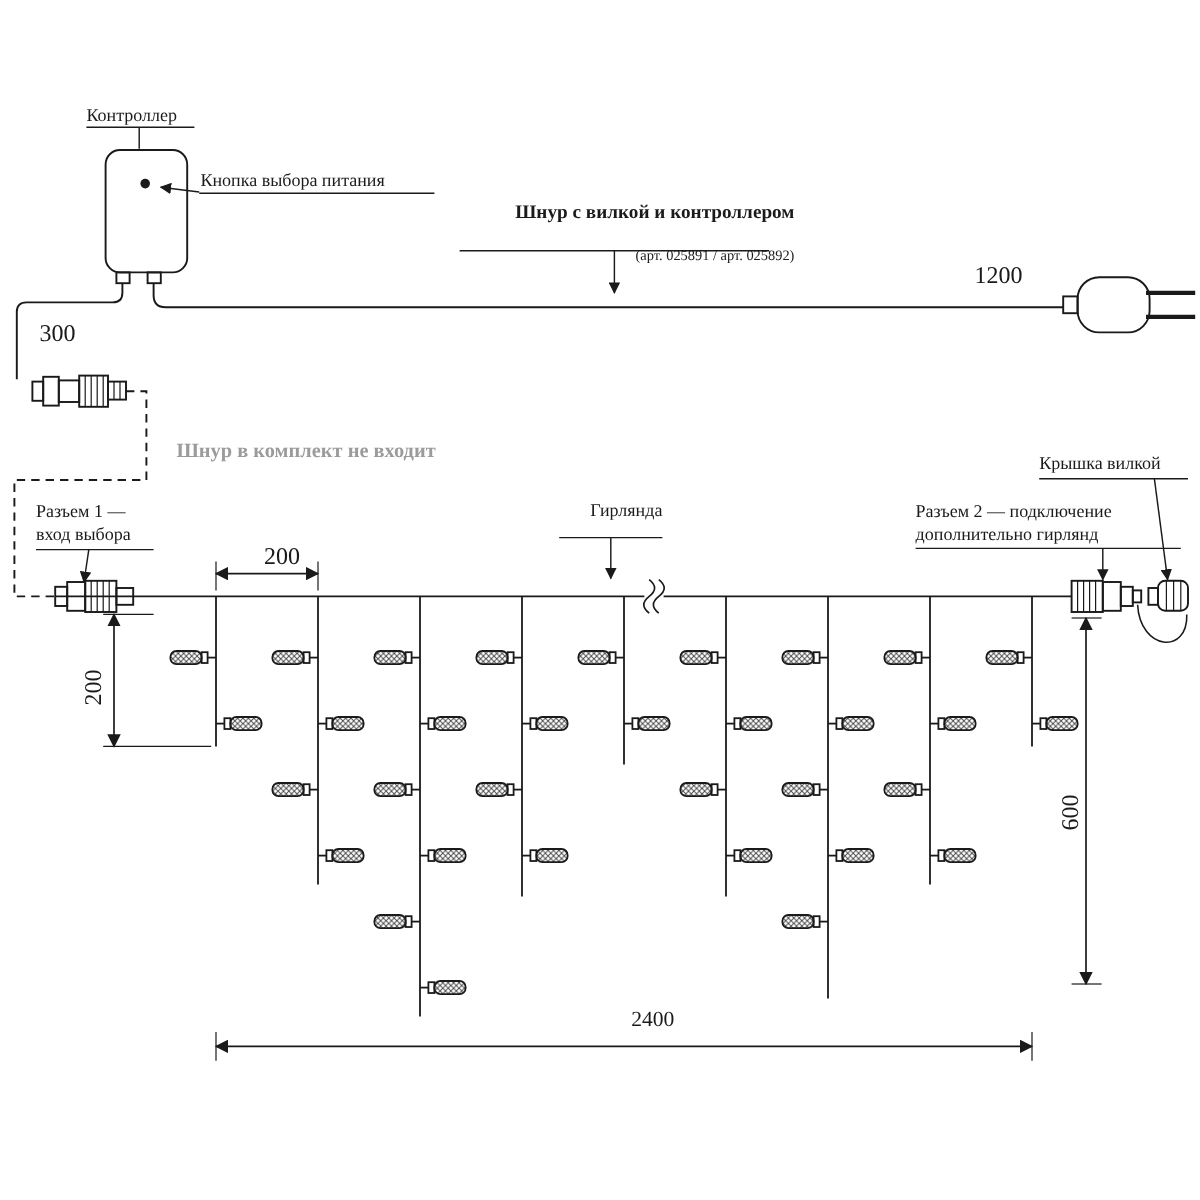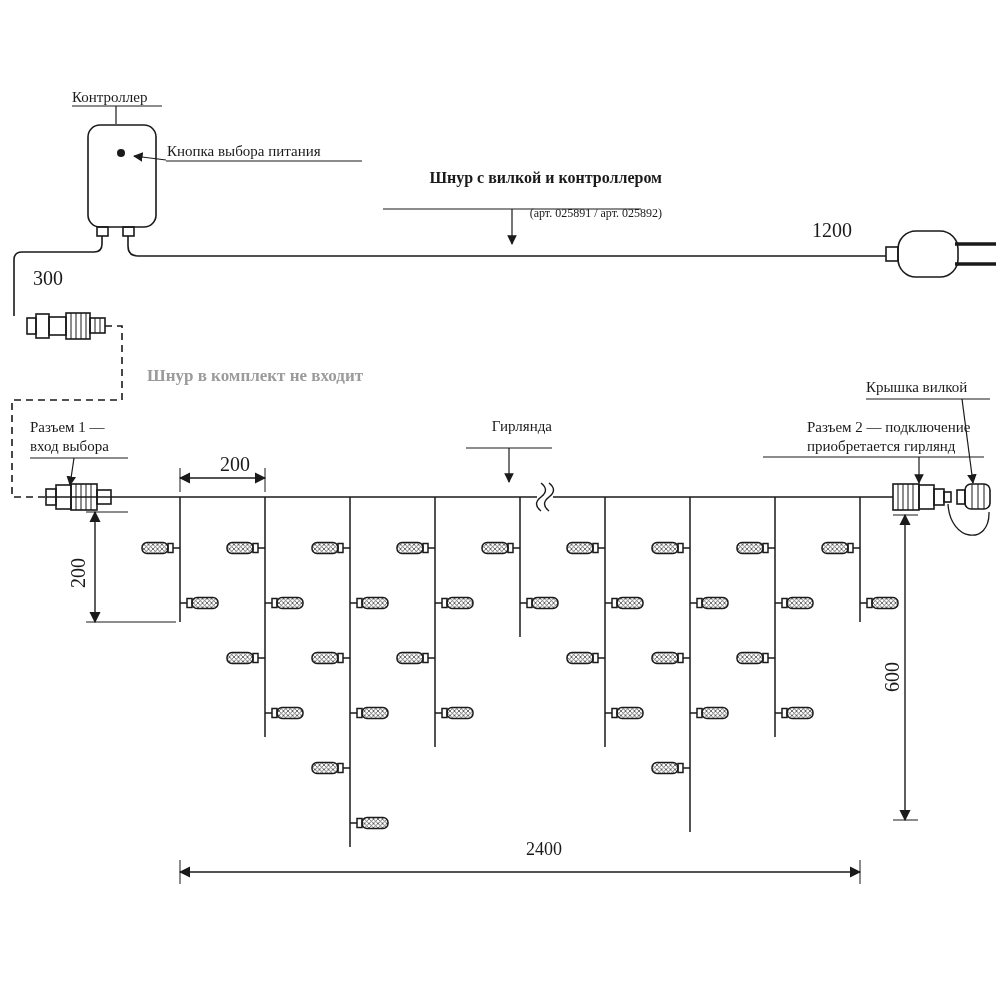--- a/index.html
+++ b/index.html
@@ -360,23 +360,23 @@
     <span class="line">Шнур в комплект не входит</span>
   </div>
 
   <div class="label" style="left:30px;top:418px;">
     <span class="line">Разъем 1 —</span>
     <span class="line">вход выбора</span>
   </div>
 
   <div class="label center" style="left:466px;top:417px;width:86px;">Гирлянда</div>
 
-  <div class="label" style="left:763px;top:418px;margin-left:44px;">
+  <div class="label" style="left:763px;top:418px;">
     <span class="line">Разъем 2 — подключение</span>
-    <span class="line">приобретается гирлянд</span>
+    <span class="line">дополнительно гирлянд</span>
   </div>
 
   <div class="label" style="left:866px;top:378px;">Крышка вилкой</div>
 
   <div class="label dim center" style="left:196px;top:452px;width:54px;">200</div>
 
   <div class="label dim rot" style="left:66px;top:588px;">200</div>
 
   <div class="label dim rot" style="left:880px;top:692px;">600</div>
 

